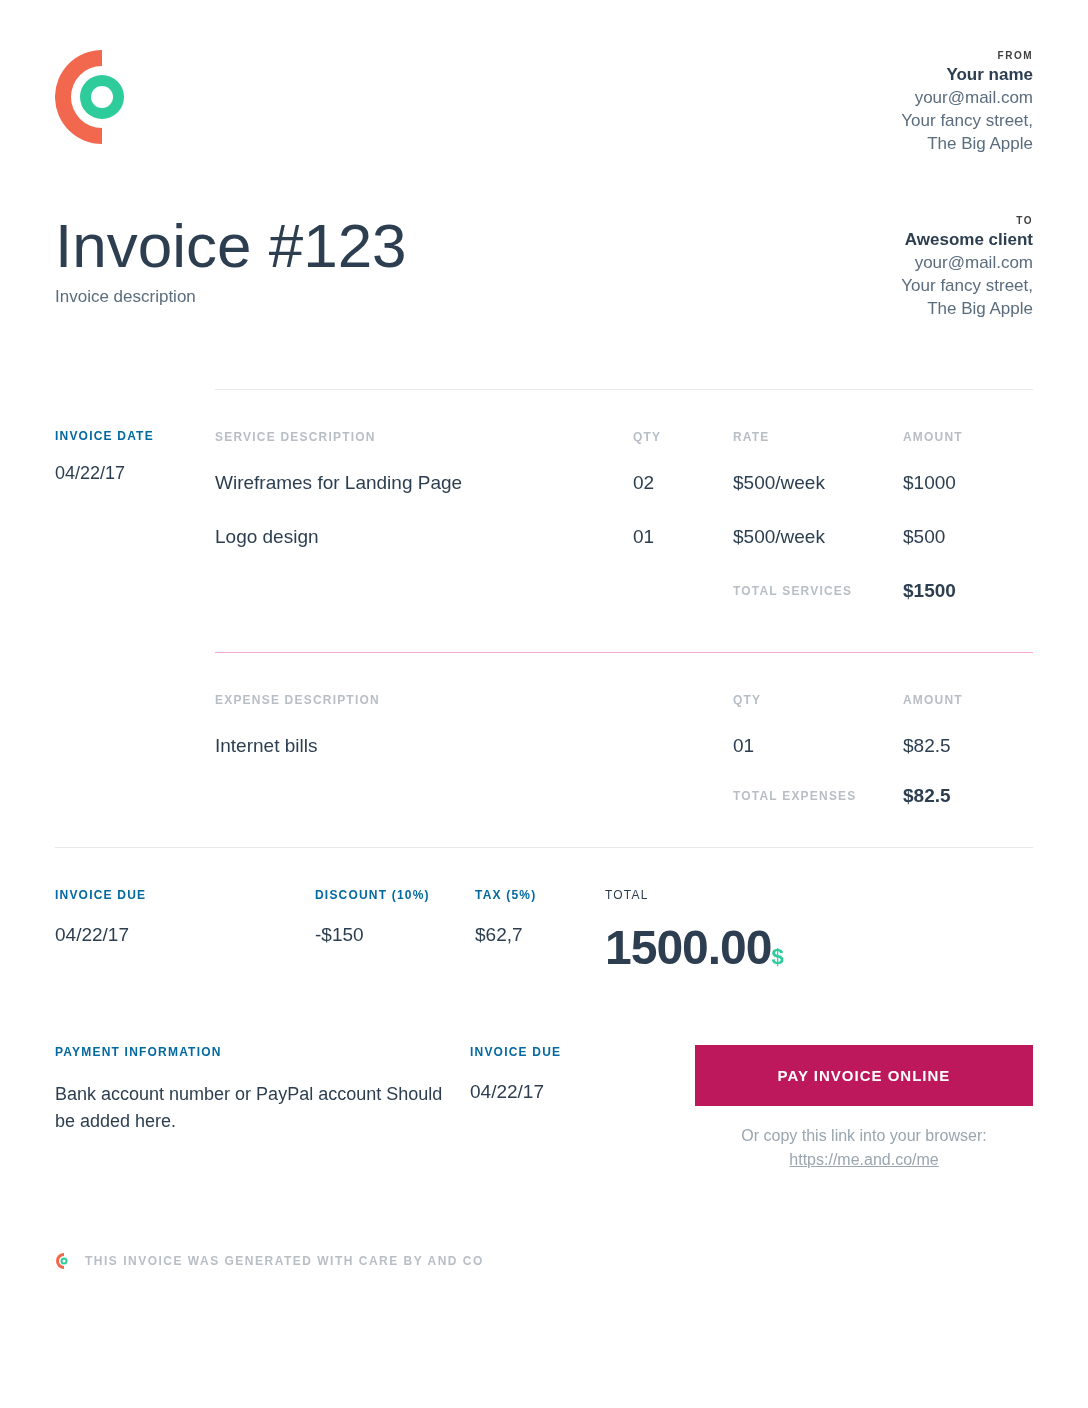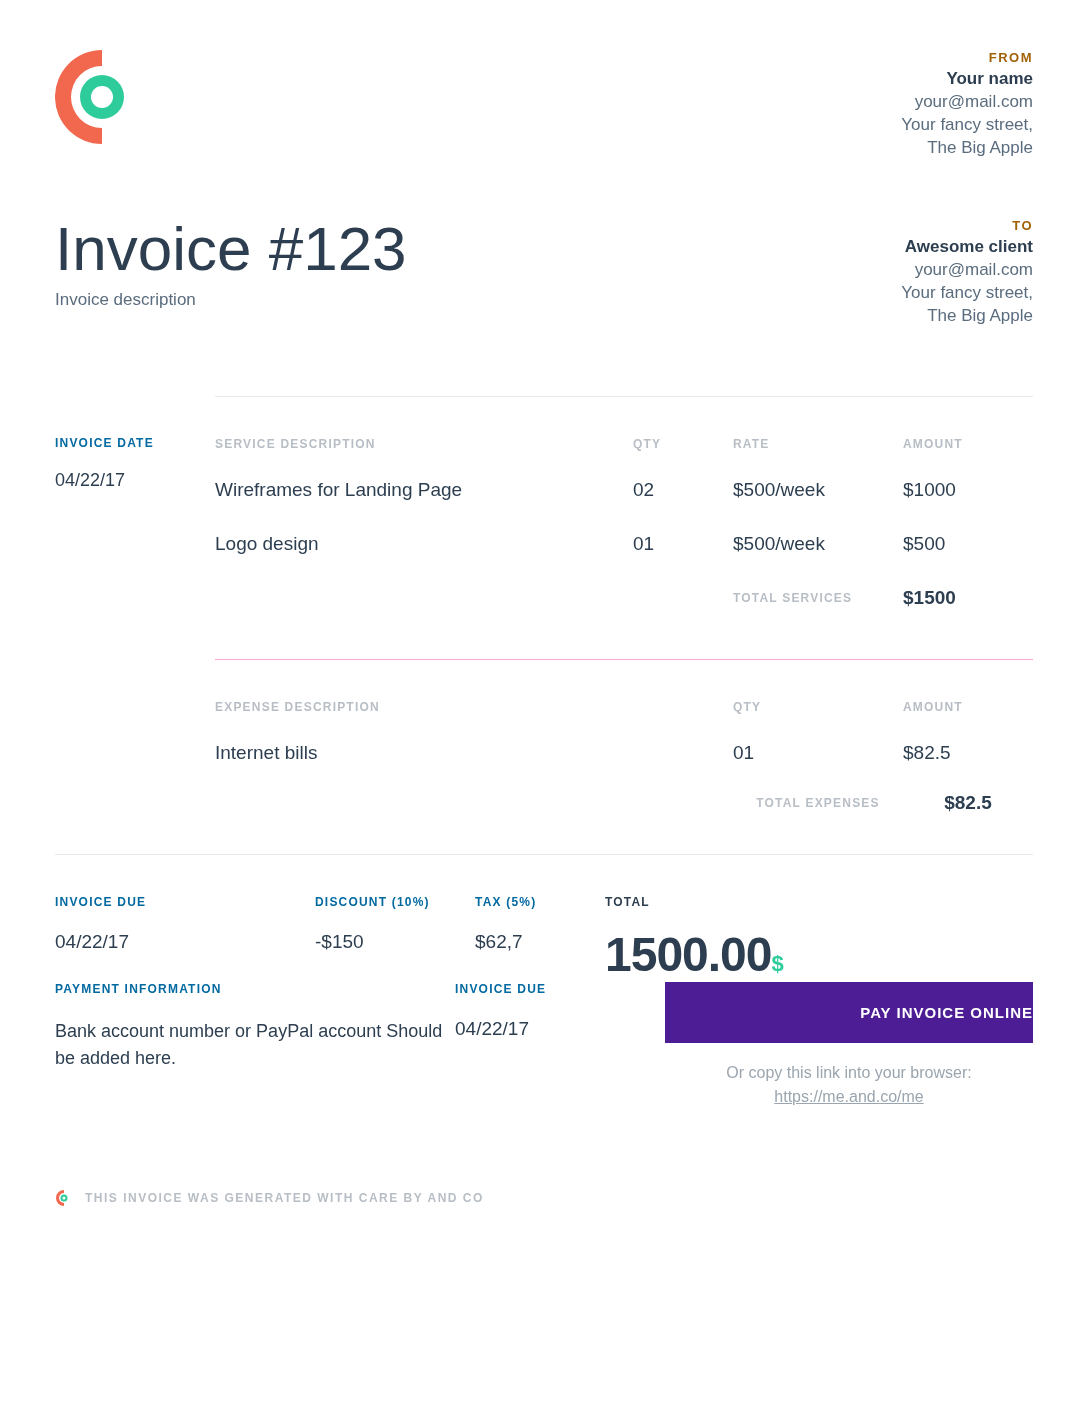--- a/index.html
+++ b/index.html
@@ -18,23 +18,23 @@
   margin-bottom: 60px;
 }
 .logo {
   width: 95px;
   height: 105px;
 }
 .from-block, .to-block {
   text-align: right;
 }
 .section-label {
-  font-size: 13px;
+  font-size: 10px;
   letter-spacing: 1.5px;
-  color: #a16207;
+  color: #404040;
   font-weight: 600;
   text-transform: uppercase;
 }
 .from-block .name, .to-block .name {
   font-size: 17px;
   font-weight: 700;
   color: #2c3e50;
   margin-top: 4px;
 }
 .from-block .line, .to-block .line {
@@ -135,21 +135,20 @@
 }
 .expense-row {
   display: grid;
   grid-template-columns: 1fr 170px 130px;
   margin-bottom: 28px;
 }
 .expense-subtotal {
   display: grid;
   grid-template-columns: 1fr 170px 130px;
   margin-bottom: 40px;
-  text-align: center;
 }
 .totals-section {
   border-top: 1px solid #e5e9ec;
   padding-top: 40px;
   margin-left: -160px;
   display: grid;
   grid-template-columns: 260px 160px 130px 1fr;
   gap: 0;
 }
 .totals-col .small-label { margin-bottom: 22px; }
@@ -166,47 +165,47 @@
 .dollar-sign {
   color: #2ecc9b;
   font-size: 22px;
   font-weight: 700;
   vertical-align: baseline;
 }
 .total-label-dark {
   font-size: 12px;
   letter-spacing: 1.2px;
   color: #2c3e50;
-  font-weight: 700;
+  font-weight: 400;
   text-transform: uppercase;
   margin-bottom: 18px;
 }
 .payment-section {
+  margin-top: 70px;
   display: grid;
   grid-template-columns: 400px 210px 1fr;
-  gap: 0;
+  gap: 15px;
 }
 .payment-col .small-label { margin-bottom: 22px; }
 .payment-text {
   font-size: 18px;
   color: #2c3e50;
   line-height: 1.5;
 }
 .pay-button {
-  background: #4c1d95;
+  background: #be185d;
   color: #fff;
   border: none;
   font-size: 15px;
   font-weight: 700;
   letter-spacing: 1px;
   padding: 22px 0;
   width: 100%;
   cursor: pointer;
   margin-bottom: 18px;
-  text-align: right;
 }
 .copy-text {
   font-size: 16px;
   color: #9aa5af;
   text-align: center;
   line-height: 1.5;
 }
 .copy-link {
   color: #9aa5af;
   text-decoration: underline;

